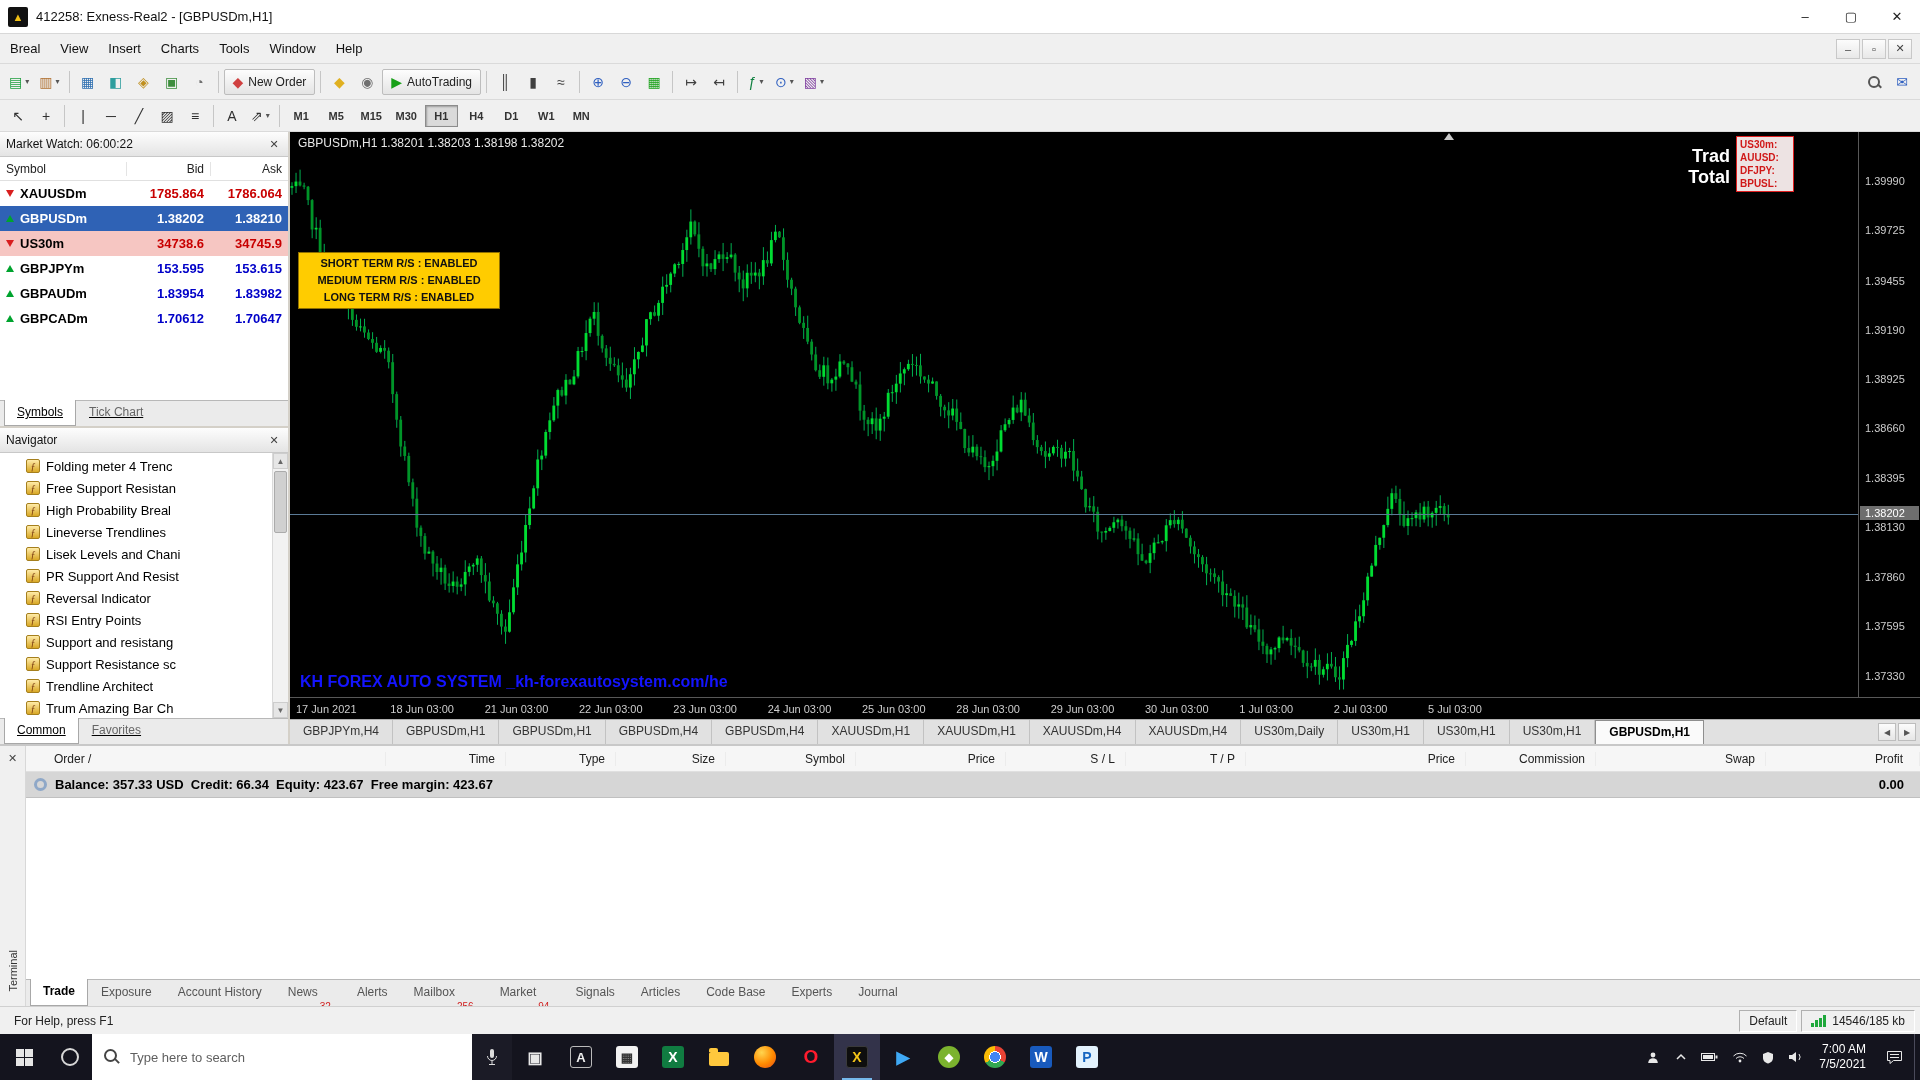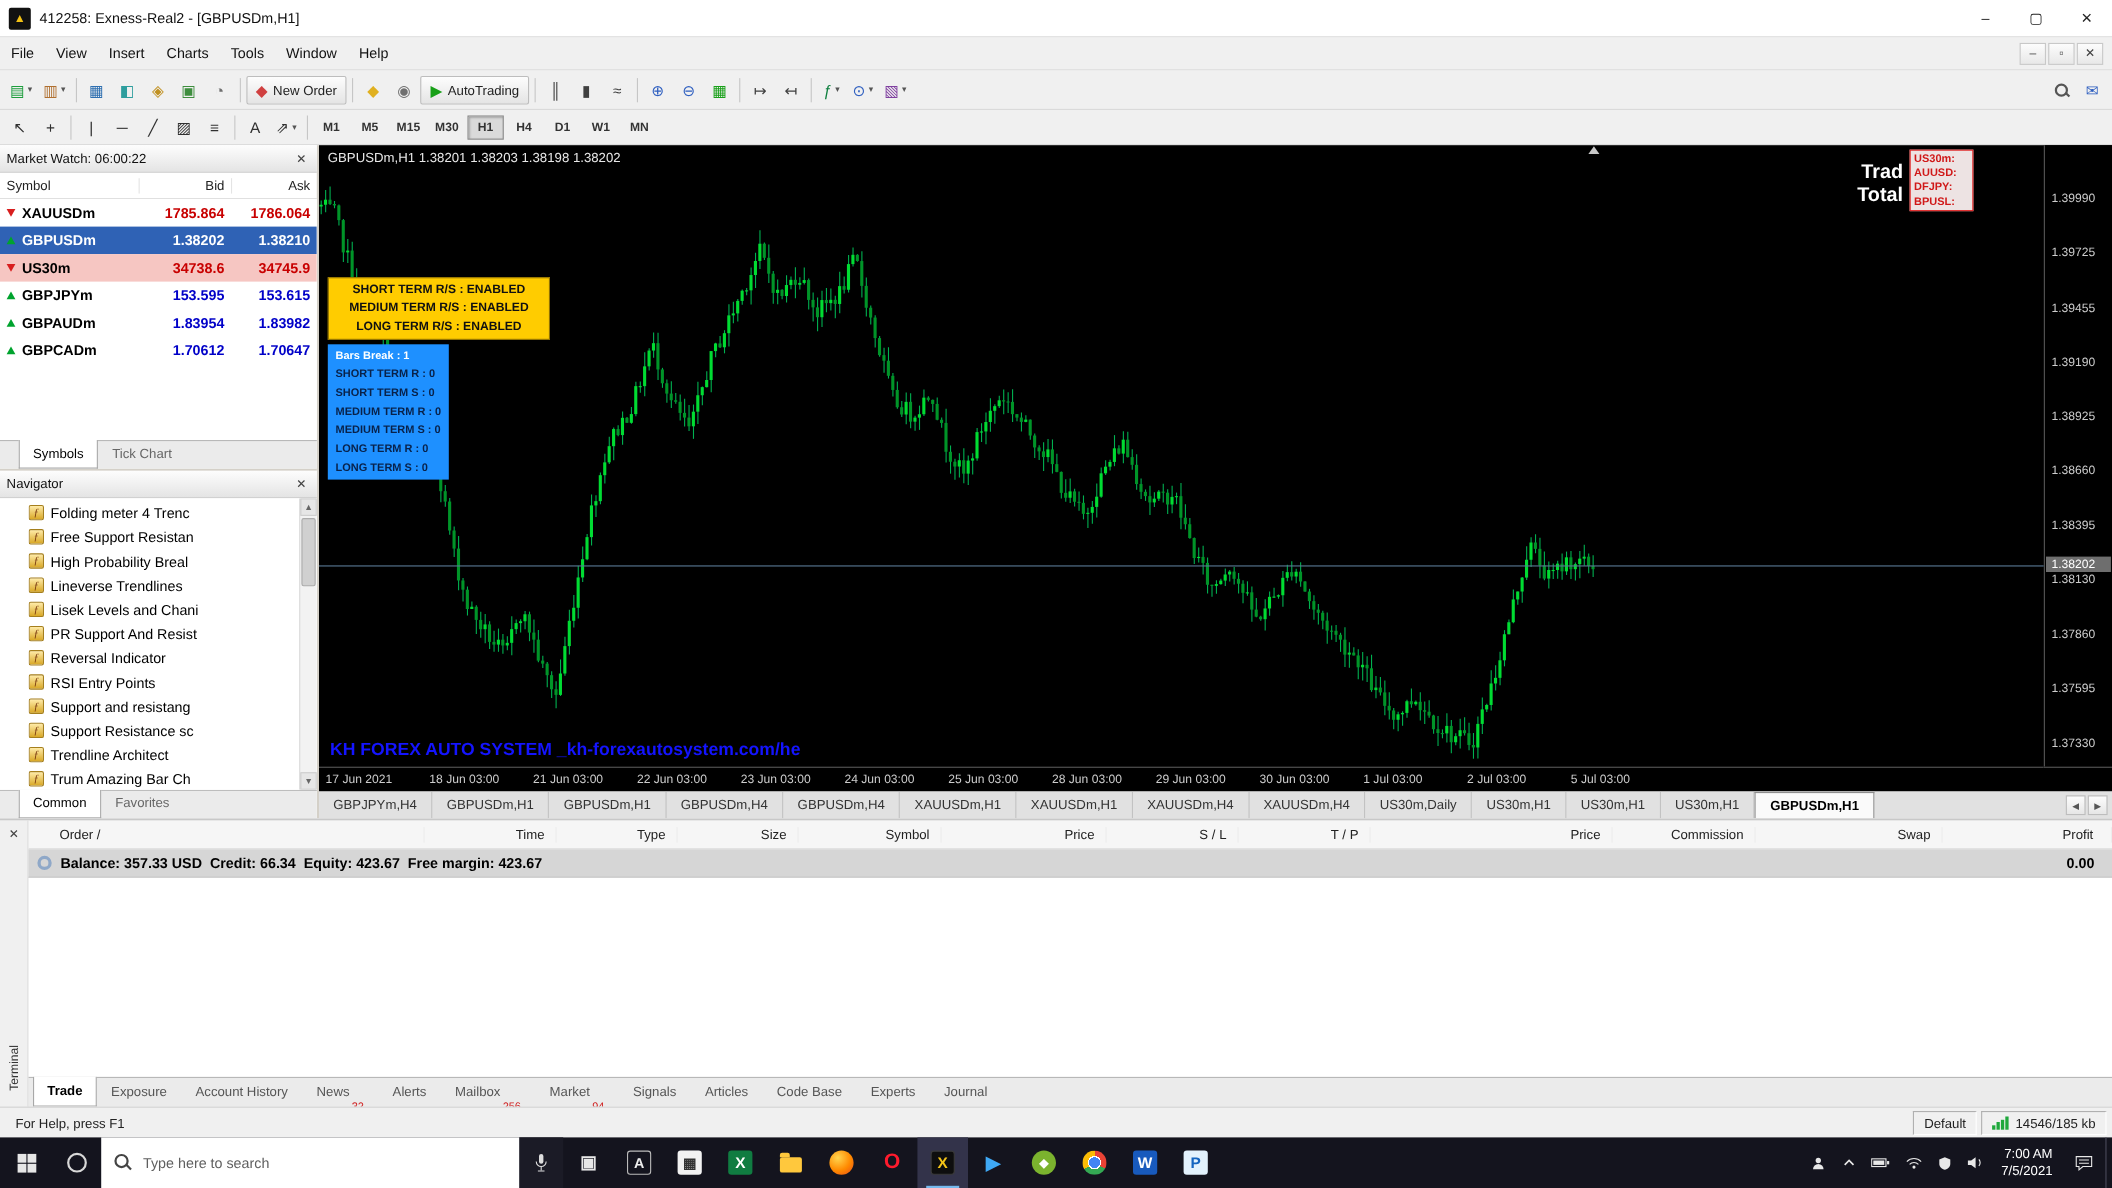--- a/index.html
+++ b/index.html
@@ -58,21 +58,21 @@
   .arrow.up { border-left:4px solid transparent; border-right:4px solid transparent; border-bottom:7px solid #00A32E; }
   .arrow.down { border-left:4px solid transparent; border-right:4px solid transparent; border-top:7px solid #D81E1E; }
   .mw-row.normal .mw-bid, .mw-row.normal .mw-ask { color:#0000C8; }
   .mw-row.red .mw-bid, .mw-row.red .mw-ask { color:#C80000; }
   .mw-row.selected { background:#2F62B5; }
   .mw-row.selected .mw-sym, .mw-row.selected .mw-bid, .mw-row.selected .mw-ask { color:#FFF; }
   .mw-row.flash { background:#F6C6C2; }
   .mw-row.flash .mw-bid, .mw-row.flash .mw-ask { color:#C80000; }
 
   
-  .tabstrip { height:26px; background:#EBEBEB; border-top:1px solid #B8B8B8; display:flex; align-items:stretch; padding-left:17px; flex:none; font-size:12px; }
+  .tabstrip { height:26px; background:#EBEBEB; border-top:1px solid #B8B8B8; display:flex; align-items:stretch; padding-left:4px; flex:none; font-size:12px;text-decoration:underline; }
   .ptab { padding:4px 12px; color:#666; border:1px solid transparent; border-top:none; }
   .ptab.active { background:#FFF; border-color:#A8A8A8; color:#000; margin-top:-1px; padding-top:5px; }
 
   
   .navigator { flex:1; display:flex; flex-direction:column; min-height:0; }
   .nav-wrap { flex:1; position:relative; background:#FFF; overflow:hidden; }
   .nav-list { position:absolute; left:0; top:0; right:16px; bottom:0; padding:2px 0 0 26px; }
   .nav-item { height:22px; display:flex; align-items:center; gap:6px; font-size:13px; color:#000; white-space:nowrap; overflow:hidden; }
   .f-icon { width:14px; height:14px; flex:none; background:linear-gradient(#FFEBA8,#D9A826); border:1px solid #A57F1D; border-radius:2px; display:flex; align-items:center; justify-content:center; font-size:10px; font-style:italic; color:#7A3A10; font-family:"Liberation Serif", serif; }
   .nav-scroll { position:absolute; right:0; top:0; bottom:0; width:16px; background:#F2F2F2; border-left:1px solid #DADADA; display:flex; flex-direction:column; }
@@ -191,21 +191,21 @@
     <div class="mt4-logo" data-name="mt4-logo-icon">▲</div>
     <span class="title-text" data-name="window-title">412258: Exness-Real2 - [GBPUSDm,H1]</span>
     <div class="titlebar-spacer" data-name="titlebar-spacer"></div>
     <div class="win-btn" data-name="minimize-button">–</div>
     <div class="win-btn" data-name="maximize-button">▢</div>
     <div class="win-btn close" data-name="close-button">✕</div>
   </div>
 
   <div class="menubar" data-name="menu-bar">
     <div class="menu-items" id="menu-items">
-        <div class="menu-item" data-name="menu-item-file">File</div>
+        <div class="menu-item" data-name="menu-item-file">Breal</div>
         <div class="menu-item" data-name="menu-item-view">View</div>
         <div class="menu-item" data-name="menu-item-insert">Insert</div>
         <div class="menu-item" data-name="menu-item-charts">Charts</div>
         <div class="menu-item" data-name="menu-item-tools">Tools</div>
         <div class="menu-item" data-name="menu-item-window">Window</div>
         <div class="menu-item" data-name="menu-item-help">Help</div>
       </div>
     <div class="mdi-controls" data-name="mdi-controls">
       <div class="mdi-btn" data-name="mdi-minimize-button">–</div>
       <div class="mdi-btn" data-name="mdi-restore-button">▫</div>
@@ -1072,29 +1072,20 @@
               <rect x="1152.7622222222221" y="374.0884771151486" width="2.828888888888889" height="8.458065402717864" fill="#009428"></rect>
               <line x1="1158.3055555555557" x2="1158.3055555555557" y1="372.78903729196765" y2="392.58218008044855" stroke="#00B050" stroke-width="1"></line>
               <rect x="1156.7911111111111" y="382.54654251786644" width="2.828888888888889" height="2.867379979062264" fill="#009428"></rect>
             </svg>
           <div class="chart-ohlc" data-name="chart-ohlc-header">GBPUSDm,H1 1.38201 1.38203 1.38198 1.38202</div>
           <div class="signal-box" id="signal-box" data-name="signal-status-box">
               <div class="signal-line" data-name="signal-status-line">SHORT TERM R/S : ENABLED</div>
               <div class="signal-line" data-name="signal-status-line">MEDIUM TERM R/S : ENABLED</div>
               <div class="signal-line" data-name="signal-status-line">LONG TERM R/S : ENABLED</div>
             </div>
-          <div class="counter-box" id="counter-box" data-name="signal-counter-box">
-              <div class="counter-line first" data-name="signal-counter-line">Bars Break : 1</div>
-              <div class="counter-line" data-name="signal-counter-line">SHORT TERM R : 0</div>
-              <div class="counter-line" data-name="signal-counter-line">SHORT TERM S : 0</div>
-              <div class="counter-line" data-name="signal-counter-line">MEDIUM TERM R : 0</div>
-              <div class="counter-line" data-name="signal-counter-line">MEDIUM TERM S : 0</div>
-              <div class="counter-line" data-name="signal-counter-line">LONG TERM R : 0</div>
-              <div class="counter-line" data-name="signal-counter-line">LONG TERM S : 0</div>
-            </div>
           <div class="watermark" data-name="ea-watermark">KH FOREX AUTO SYSTEM _kh-forexautosystem.com/he</div>
           <div class="trade-total" data-name="trade-total-label">
             <div data-name="trade-label">Trad</div>
             <div data-name="total-label">Total</div>
           </div>
           <div class="red-panel" id="red-panel" data-name="symbol-list-panel">
               <div class="rp-line" data-name="symbol-list-line">US30m:</div>
               <div class="rp-line" data-name="symbol-list-line">AUUSD:</div>
               <div class="rp-line" data-name="symbol-list-line">DFJPY:</div>
               <div class="rp-line" data-name="symbol-list-line">BPUSL:</div>

